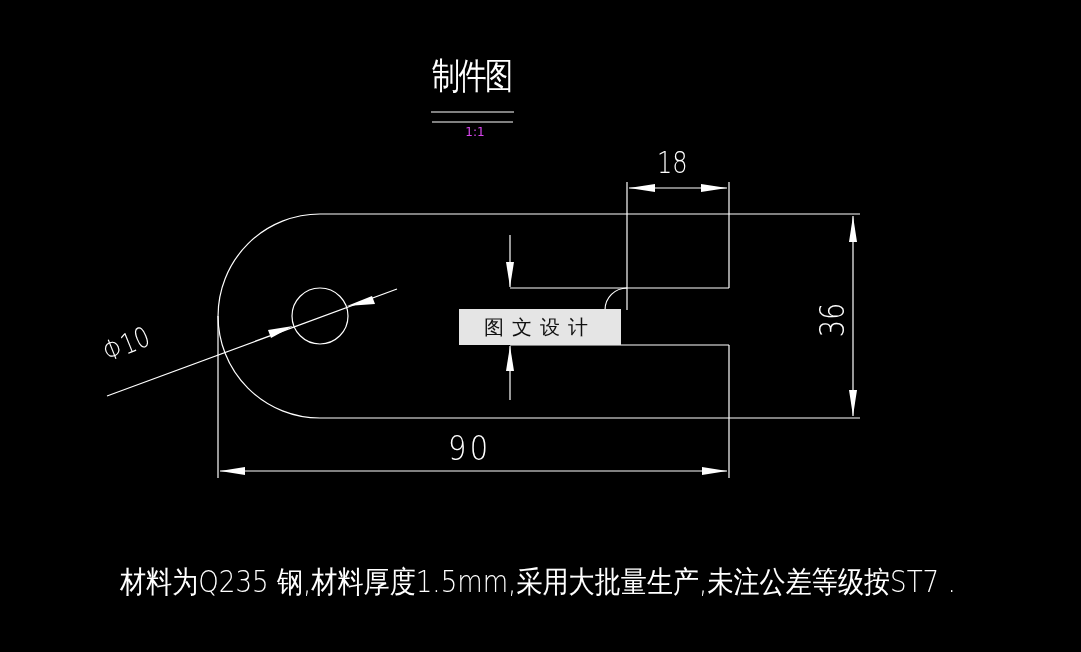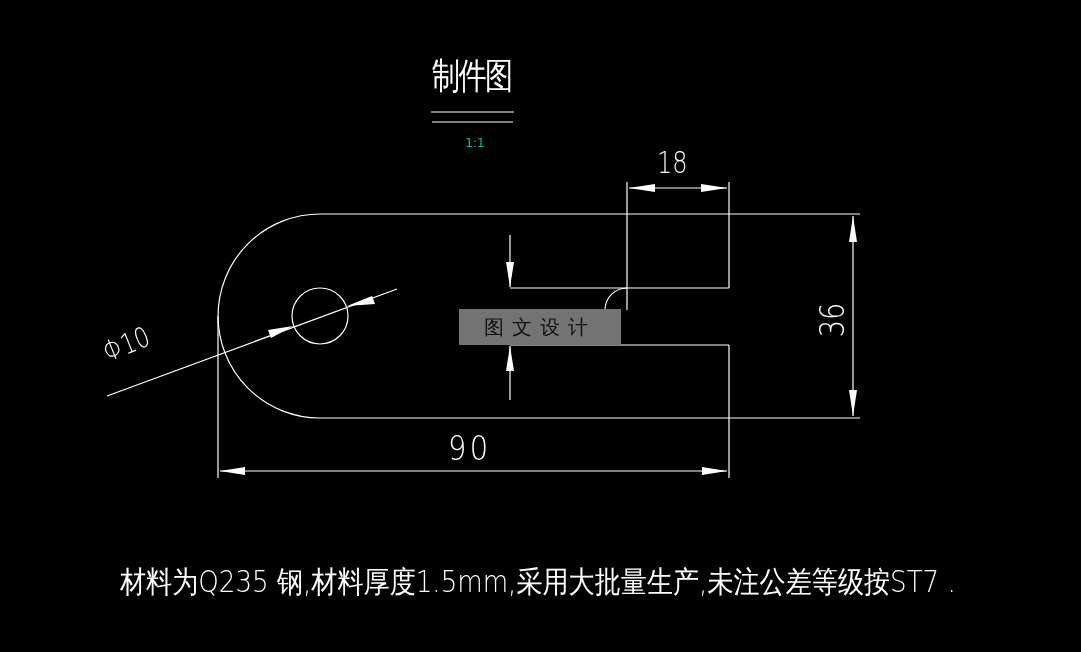--- a/index.html
+++ b/index.html
@@ -1,25 +1,25 @@
 <!DOCTYPE html>
 <html><head>
   <meta charset="utf-8">
   <style>
     html, body { margin: 0; padding: 0; background: #000; }
     body { width: 1081px; height: 652px; position: relative; overflow: hidden; font-family: "DejaVu Sans", sans-serif; }
     #canvas { position: absolute; left: 0; top: 0; width: 1081px; height: 652px; }
     .title { position: absolute; left: 432px; top: 52px; width: 90px; text-align: center; color: #fff; font-size: 36px; font-weight: 100; letter-spacing: -2px; transform: scaleX(0.78); transform-origin: left top; white-space: nowrap; }
-    .scale { position: absolute; left: 460px; top: 136px; width: 30px; text-align: center; color: #14b8a6; font-size: 12px; }
+    .scale { position: absolute; left: 460px; top: 125px; width: 30px; text-align: center; color: #d946ef; font-size: 12px; }
     .dim { position: absolute; color: #fff; font-family: "DejaVu Sans", sans-serif; font-weight: 100; white-space: nowrap; }
     .dim18 { left: 657px; top: 145px; font-size: 30px; transform: scaleX(0.8); transform-origin: left top; }
     .dim90 { left: 448px; top: 428px; font-size: 34px; transform: scaleX(0.85); transform-origin: left top; letter-spacing: 4px; }
     .dim36 { left: 810px; top: 300px; font-size: 34px; transform: rotate(-90deg) scaleX(0.8); transform-origin: center; }
     .dimphi { left: 98px; top: 338px; font-size: 28px; transform: rotate(-22deg) scaleX(0.8); transform-origin: left top; }
-    .watermark { position: absolute; left: 459px; top: 309px; width: 162px; height: 36px; background: #737373; color: #111; font-family: "DejaVu Serif", serif; font-size: 20px; line-height: 36px; text-align: center; letter-spacing: 8px; }
+    .watermark { position: absolute; left: 459px; top: 309px; width: 162px; height: 36px; background: #e5e5e5; color: #111; font-family: "DejaVu Serif", serif; font-size: 20px; line-height: 36px; text-align: center; letter-spacing: 8px; }
     .note { position: absolute; left: 120px; top: 562px; color: #fff; font-size: 30px; font-weight: 100; white-space: nowrap; transform: scaleX(0.87); transform-origin: left top; letter-spacing: 0px; }
   </style>
 </head>
 <body>
 
 <svg id="canvas" width="1081" height="652" viewBox="0 0 1081 652">
   <g stroke="#fff" stroke-width="1.2" fill="none">
 
     <line x1="431" y1="112" x2="514" y2="112"></line>
     <line x1="432" y1="122" x2="513" y2="122"></line>

